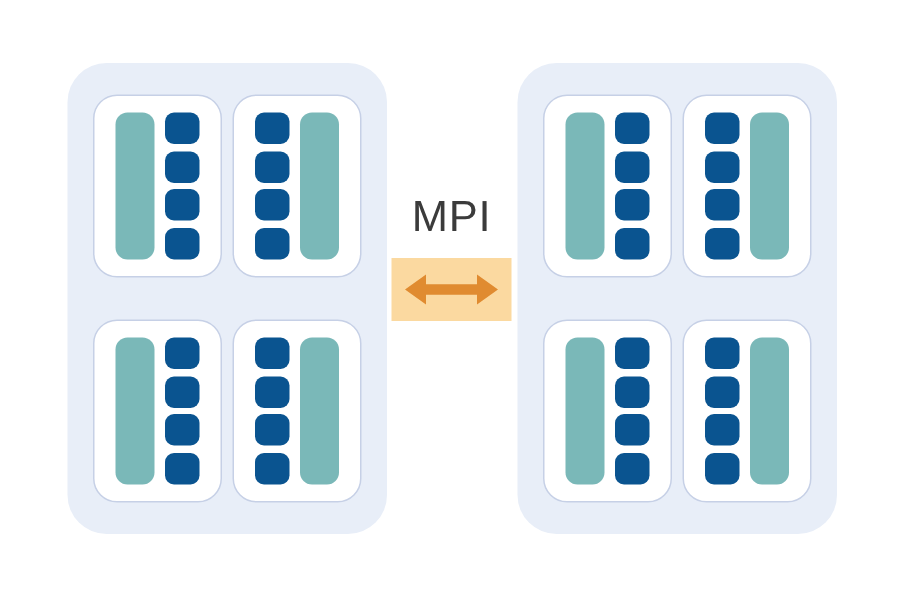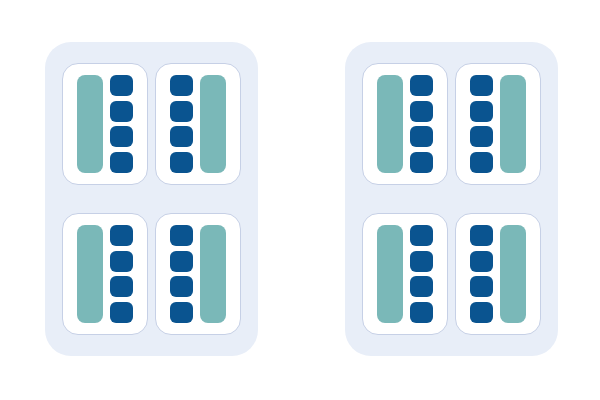--- a/index.html
+++ b/index.html
@@ -151,20 +151,28 @@
       <div class="cores">
         <div class="core"></div>
         <div class="core"></div>
         <div class="core"></div>
         <div class="core"></div>
       </div>
     </div>
 
   </div>
 
+  <div id="mpi-link">
+    <div id="mpi-label">MPI</div>
+    <div id="mpi-box">
+      <svg width="64" height="26" viewBox="0 0 64 26">
+        <path d="M1 13 L15 3 L15 9.5 L49 9.5 L49 3 L63 13 L49 23 L49 16.5 L15 16.5 L15 23 Z" fill="#e08b30"></path>
+      </svg>
+    </div>
+  </div>
 
   <div class="node right">
 
     <div class="socket">
       <div class="mem"></div>
       <div class="cores">
         <div class="core"></div>
         <div class="core"></div>
         <div class="core"></div>
         <div class="core"></div>

